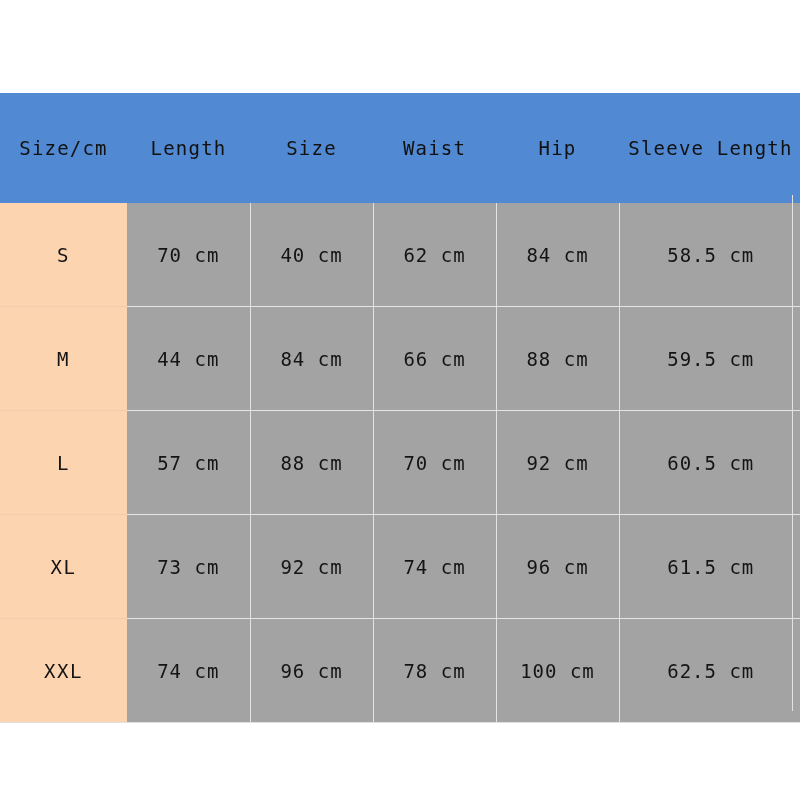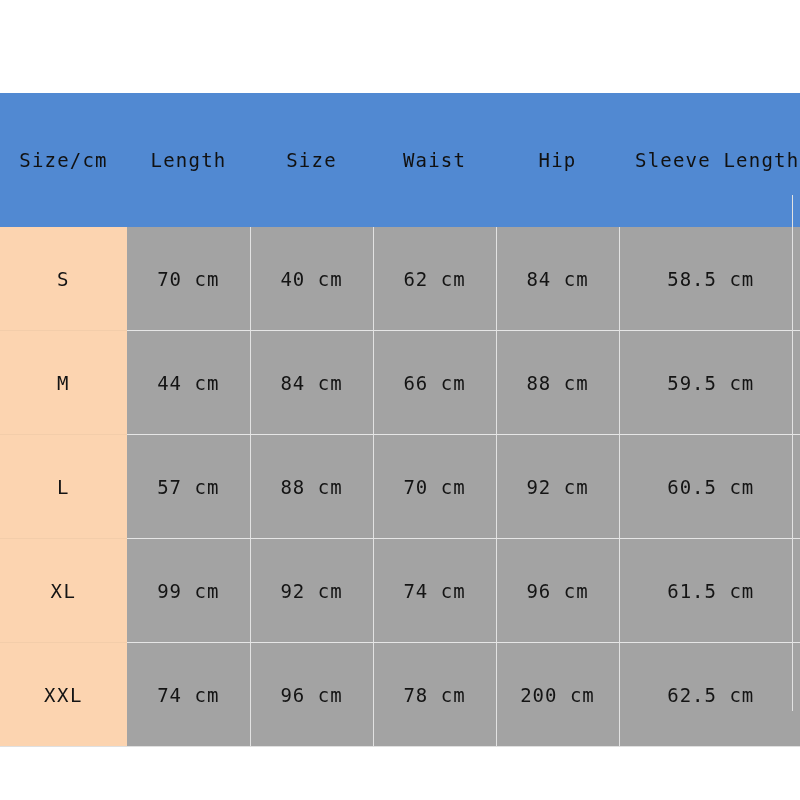--- a/index.html
+++ b/index.html
@@ -34,21 +34,21 @@
   .size-table col.c-size   { width: 127px; }
   .size-table col.c-data   { width: 123px; }
   .size-table col.c-last   { width: 183px; }
 
   
   .size-table thead tr {
     background: #5189d2;
   }
   .size-table thead th {
     height: 102px;
-    padding: 16px;
+    padding: 4px;
     margin: 0;
     border: none;
     color: #111111;
     font-family: "DejaVu Sans Mono", monospace;
     font-size: 19px;
     font-weight: 400;
     letter-spacing: 1.2px;
     text-align: center;
     vertical-align: middle;
     white-space: nowrap;
@@ -143,32 +143,32 @@
       <tr>
         <td class="size-cell">L</td>
         <td>57 cm</td>
         <td>88 cm</td>
         <td>70 cm</td>
         <td>92 cm</td>
         <td class="last-col">60.5 cm</td>
       </tr>
       <tr>
         <td class="size-cell">XL</td>
-        <td>99 cm</td>
+        <td>73 cm</td>
         <td>92 cm</td>
         <td>74 cm</td>
         <td>96 cm</td>
         <td class="last-col">61.5 cm</td>
       </tr>
       <tr>
         <td class="size-cell">XXL</td>
         <td>74 cm</td>
         <td>96 cm</td>
         <td>78 cm</td>
-        <td>200 cm</td>
+        <td>100 cm</td>
         <td class="last-col">62.5 cm</td>
       </tr>
     </tbody>
   </table>
 
   <div class="right-rule"></div>
 
 </div>
 
 </body></html>

